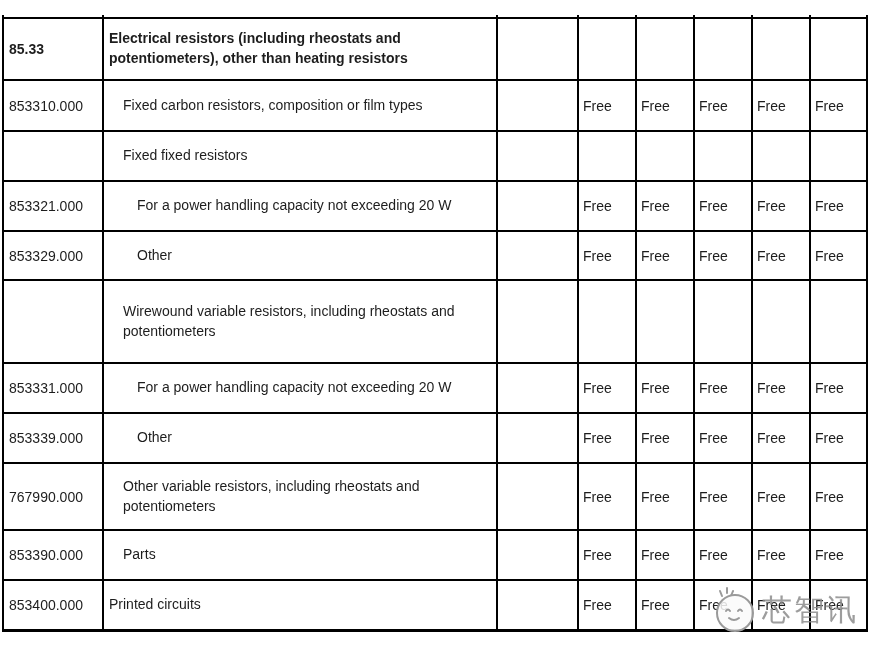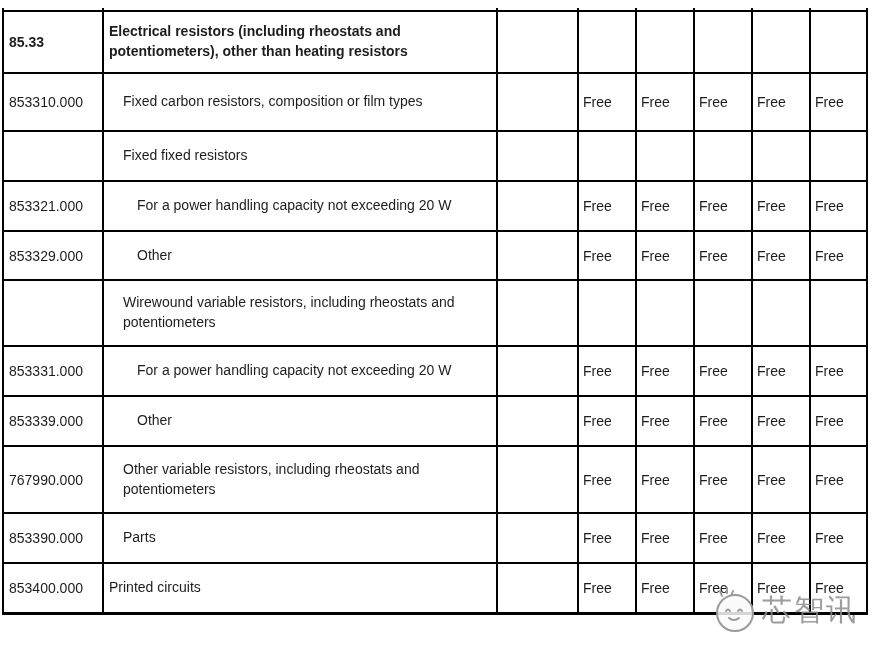--- a/index.html
+++ b/index.html
@@ -5,21 +5,21 @@
   html,body { margin:0; padding:0; background:#ffffff; }
   .page {
     position:relative;
     width:872px; height:654px;
     background:#ffffff;
     font-family:"Liberation Sans", sans-serif;
     color:#1d1d1d;
     overflow:hidden;
   }
   table.tariff {
-    position:absolute; left:2px; top:8px;
+    position:absolute; left:2px; top:15px;
     width:864px;
     border-collapse:collapse;
     table-layout:fixed;
   }
   td {
     border:2px solid #000000;
     font-size:14px;
     vertical-align:middle;
     padding:0;
     overflow:hidden;
@@ -79,21 +79,21 @@
         <tr style="height: 62px;">
           <td class="code-cell bold">85.33</td>
           <td class="desc-cell bold">Electrical resistors (including rheostats and potentiometers), other than heating resistors</td>
           <td></td>
           <td class="rate-cell"></td>
           <td class="rate-cell"></td>
           <td class="rate-cell"></td>
           <td class="rate-cell"></td>
           <td class="rate-cell"></td>
         </tr>
-        <tr style="height: 58px; margin-top: 32px;">
+        <tr style="height: 51px; margin-top: 32px;">
           <td class="code-cell">853310.000</td>
           <td class="desc-cell ind1">Fixed carbon resistors, composition or film types</td>
           <td></td>
           <td class="rate-cell">Free</td>
           <td class="rate-cell">Free</td>
           <td class="rate-cell">Free</td>
           <td class="rate-cell">Free</td>
           <td class="rate-cell">Free</td>
         </tr>
         <tr style="height: 50px;">
@@ -119,21 +119,21 @@
         <tr style="height: 49px;">
           <td class="code-cell">853329.000</td>
           <td class="desc-cell ind2">Other</td>
           <td></td>
           <td class="rate-cell">Free</td>
           <td class="rate-cell">Free</td>
           <td class="rate-cell">Free</td>
           <td class="rate-cell">Free</td>
           <td class="rate-cell">Free</td>
         </tr>
-        <tr style="height: 66px;">
+        <tr style="height: 83px;">
           <td class="code-cell"></td>
           <td class="desc-cell ind1">Wirewound variable resistors, including rheostats and potentiometers</td>
           <td></td>
           <td class="rate-cell"></td>
           <td class="rate-cell"></td>
           <td class="rate-cell"></td>
           <td class="rate-cell"></td>
           <td class="rate-cell"></td>
         </tr>
         <tr style="height: 50px;">

